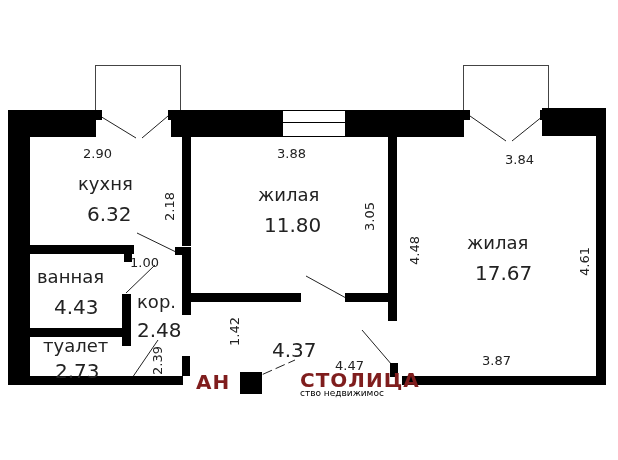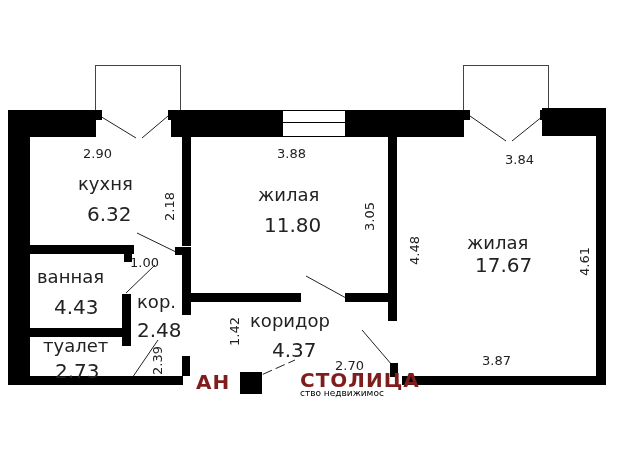--- a/index.html
+++ b/index.html
@@ -66,45 +66,44 @@
   <div class="w" style="left:390px; top:363px; width:8px; height:14px;"></div>
   <div class="w" style="left:182px; top:356px; width:8px; height:20px;"></div>
 
   <div class="lbl" style="left:78px; top:175px;">кухня</div>
   <div class="area" style="left:87px; top:204px;text-align:center;">6.32</div>
 
   <div class="lbl" style="left:258px; top:186px;">жилая</div>
   <div class="area" style="left:264px; top:215px;">11.80</div>
 
   <div class="lbl" style="left:467px; top:234px;">жилая</div>
-  <div class="area" style="left:475px; top:255px;">17.67</div>
+  <div class="area" style="left:475px; top:263px;">17.67</div>
 
   <div class="lbl" style="left:37px; top:268px;">ванная</div>
   <div class="area" style="left:54px; top:297px;">4.43</div>
 
   <div class="lbl" style="left:137px; top:293px;">кор.</div>
   <div class="area" style="left:137px; top:320px;">2.48</div>
 
   <div class="lbl" style="left:43px; top:337px;">туалет</div>
   <div class="area" style="left:55px; top:361px;">2.73</div>
 
-  <div class="lbl" style="left:250px; top:312px;">коридор</div>
   <div class="area" style="left:272px; top:340px;">4.37</div>
 
   <div class="dim" style="left:83px; top:147px;">2.90</div>
   <div class="vdim" style="left:155px; top:200px;">2.18</div>
   <div class="dim" style="left:277px; top:147px;text-align:center;">3.88</div>
   <div class="vdim" style="left:355px; top:210px;">3.05</div>
   <div class="dim" style="left:486px; top:153px;margin-left:19px;">3.84</div>
   <div class="vdim" style="left:400px; top:244px;">4.48</div>
   <div class="vdim" style="left:570px; top:255px;">4.61</div>
   <div class="dim" style="left:482px; top:354px;">3.87</div>
   <div class="dim" style="left:130px; top:256px;">1.00</div>
   <div class="vdim" style="left:220px; top:325px;">1.42</div>
-  <div class="dim" style="left:335px; top:359px;">2.70</div>
+  <div class="dim" style="left:335px; top:359px;">4.47</div>
   <div class="vdim" style="left:143px; top:354px;">2.39</div>
 
   <div class="wm1" style="left:196px; top:370px;">АН</div>
   <div class="w" style="left:240px; top:372px; width:22px; height:22px;"></div>
   <div class="wm1" style="left:300px; top:368px;">СТОЛИЦА</div>
   <div class="wm2" style="left:300px; top:388px;">ство недвижимос</div>
 
 </div>
 
 </body></html>

